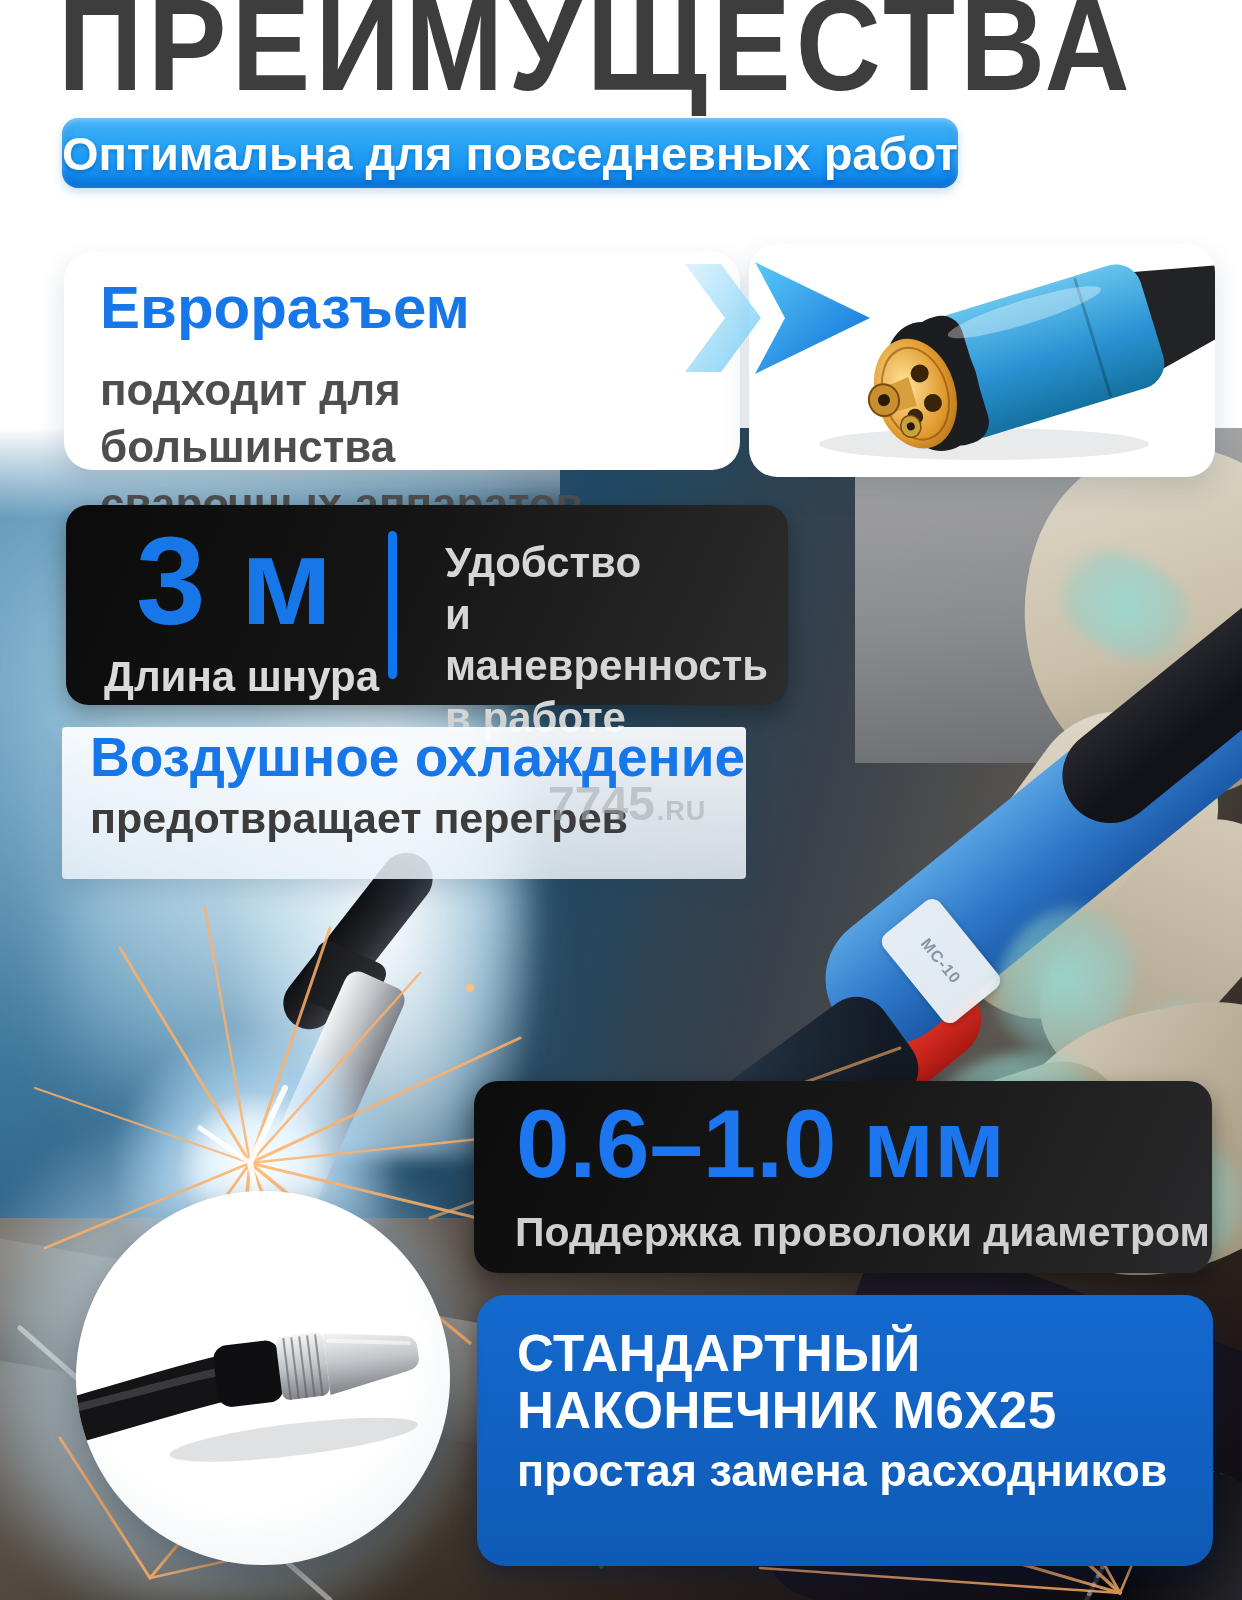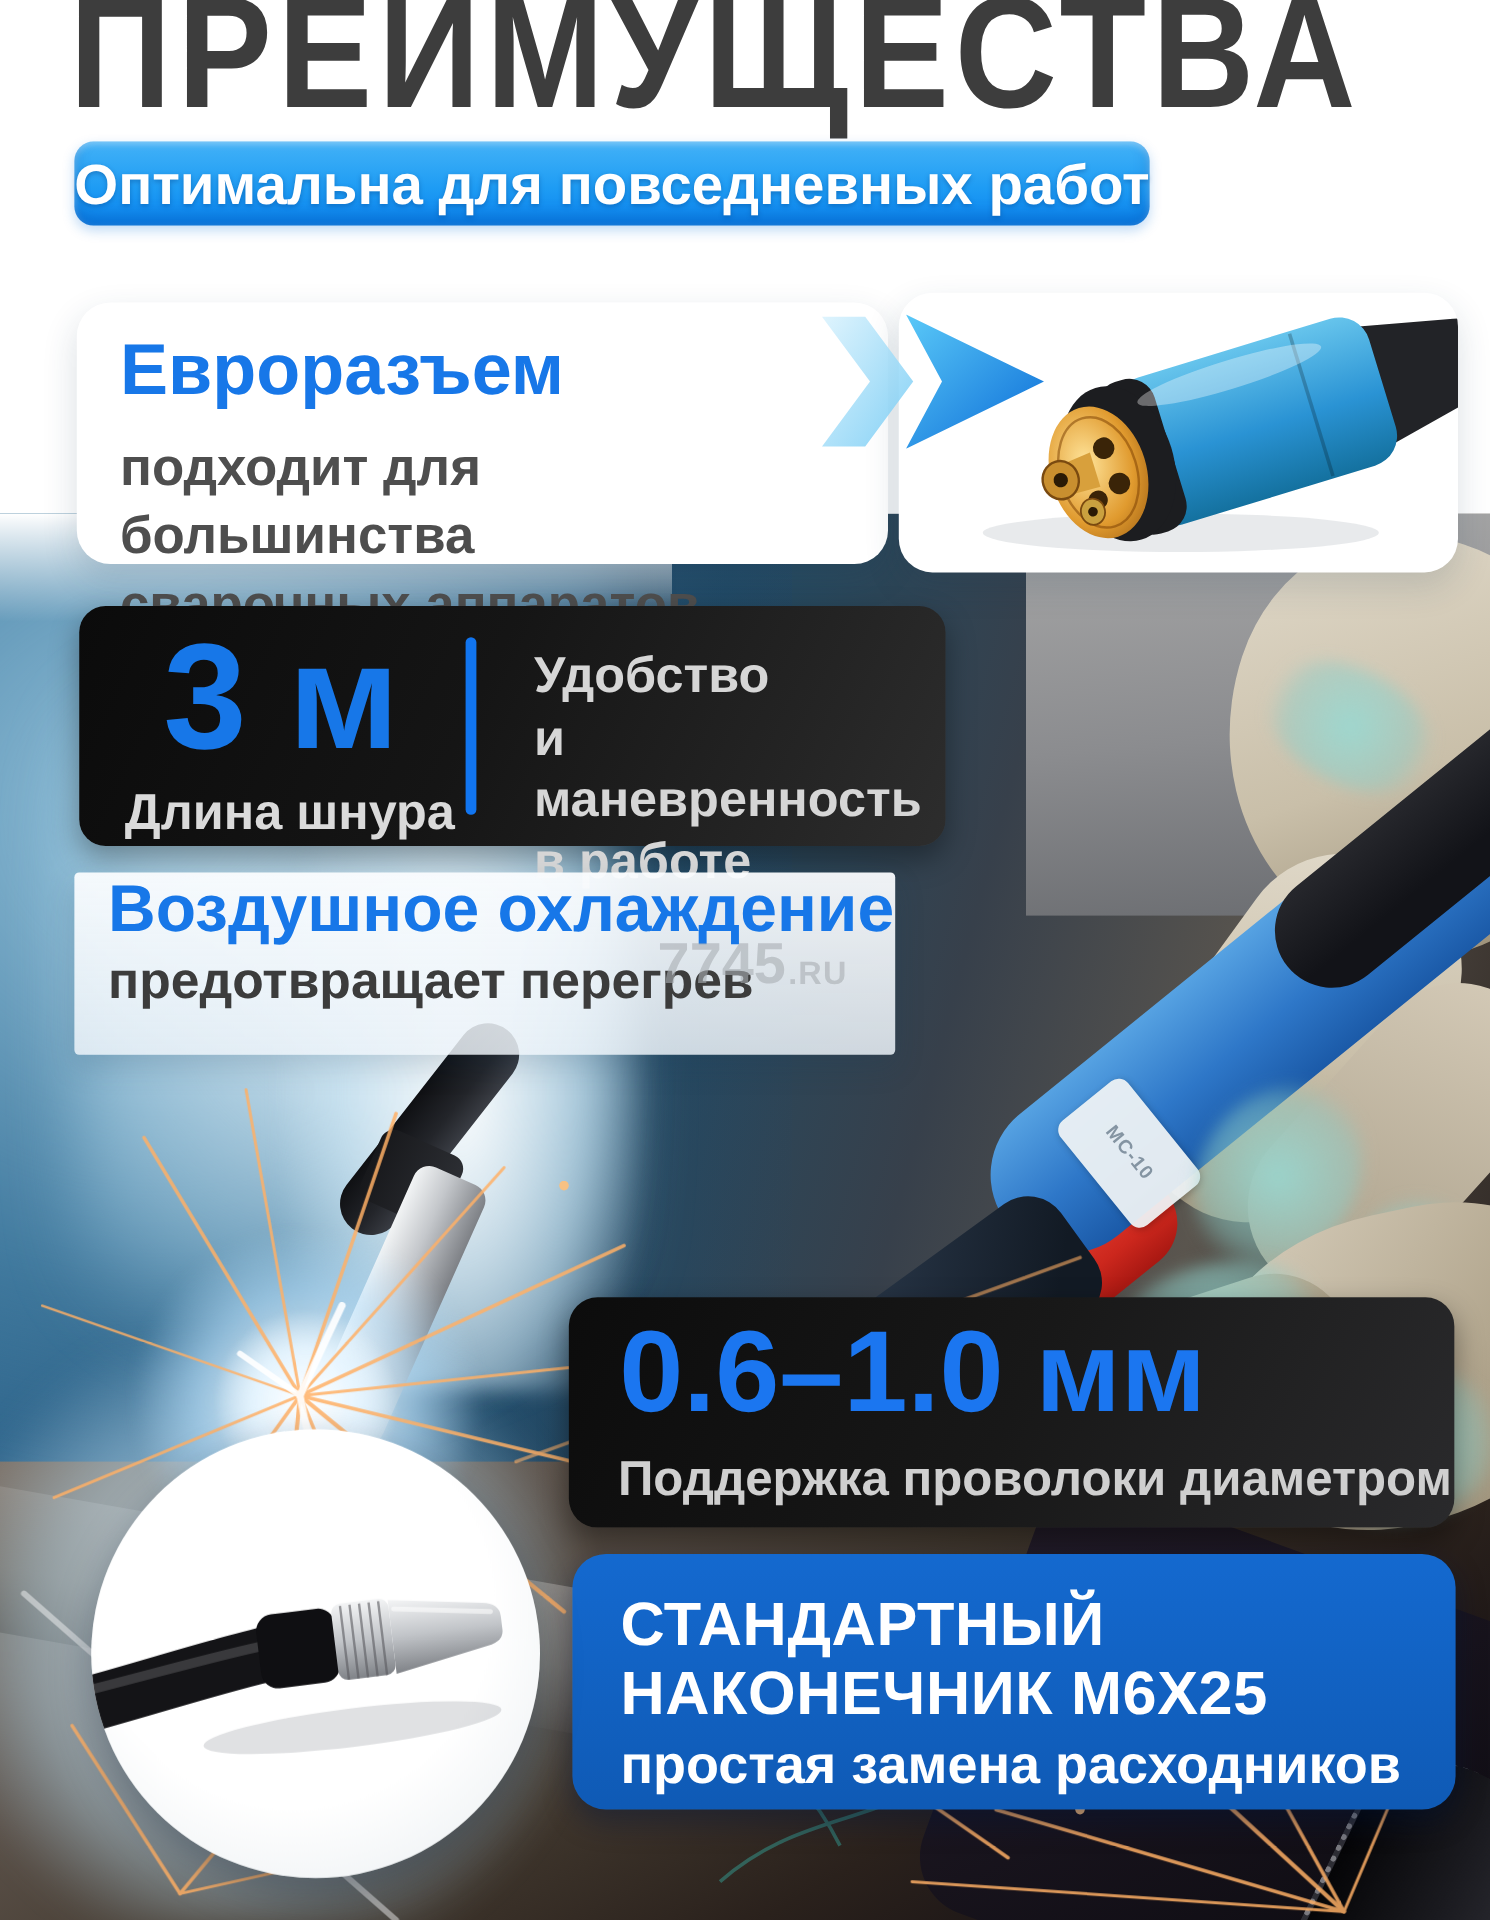--- a/index.html
+++ b/index.html
@@ -112,21 +112,21 @@
     color:rgba(168,174,179,.6);font-weight:bold;}
   .wm-num{font-size:48px;line-height:1;}
   .wm-suffix{font-size:27px;line-height:1;margin:0 0 3px 2px;letter-spacing:1px;}
 
   .wire-card{left:474px;top:1081px;width:738px;height:192px;border-radius:24px;
     background:linear-gradient(115deg,#0c0c0c 0%,#181818 50%,#2a2a2c 100%);
     box-shadow:0 10px 24px rgba(0,0,0,.4);}
   .wire-value{position:absolute;left:42px;top:8px;color:#1b76f0;font-size:96px;font-weight:bold;white-space:nowrap;}
   .wire-label{position:absolute;left:41px;top:128px;color:#cfcfcf;font-size:41px;font-weight:bold;white-space:nowrap;}
 
-  .tip-card{left:477px;top:1295px;width:736px;height:213px;border-radius:28px;
+  .tip-card{left:477px;top:1295px;width:736px;height:271px;border-radius:28px;
     background:linear-gradient(180deg,#1469cf 0%,#0f5ab5 100%);
     box-shadow:0 10px 24px rgba(0,20,60,.4);padding:30px 40px;color:#fff;}
   .tip-line{font-size:51px;font-weight:bold;line-height:1.12;letter-spacing:.5px;}
   .tip-sub{margin-top:6px;font-size:45px;font-weight:bold;}
 
   .circle{position:absolute;left:76px;top:1191px;width:374px;height:374px;border-radius:50%;
     background:radial-gradient(circle at 45% 40%,#ffffff 55%,#f1f4f6 80%,#e6eaee 100%);
     box-shadow:0 14px 34px rgba(10,20,40,.35);overflow:hidden;z-index:6;}
 
   header,section{z-index:5;}

